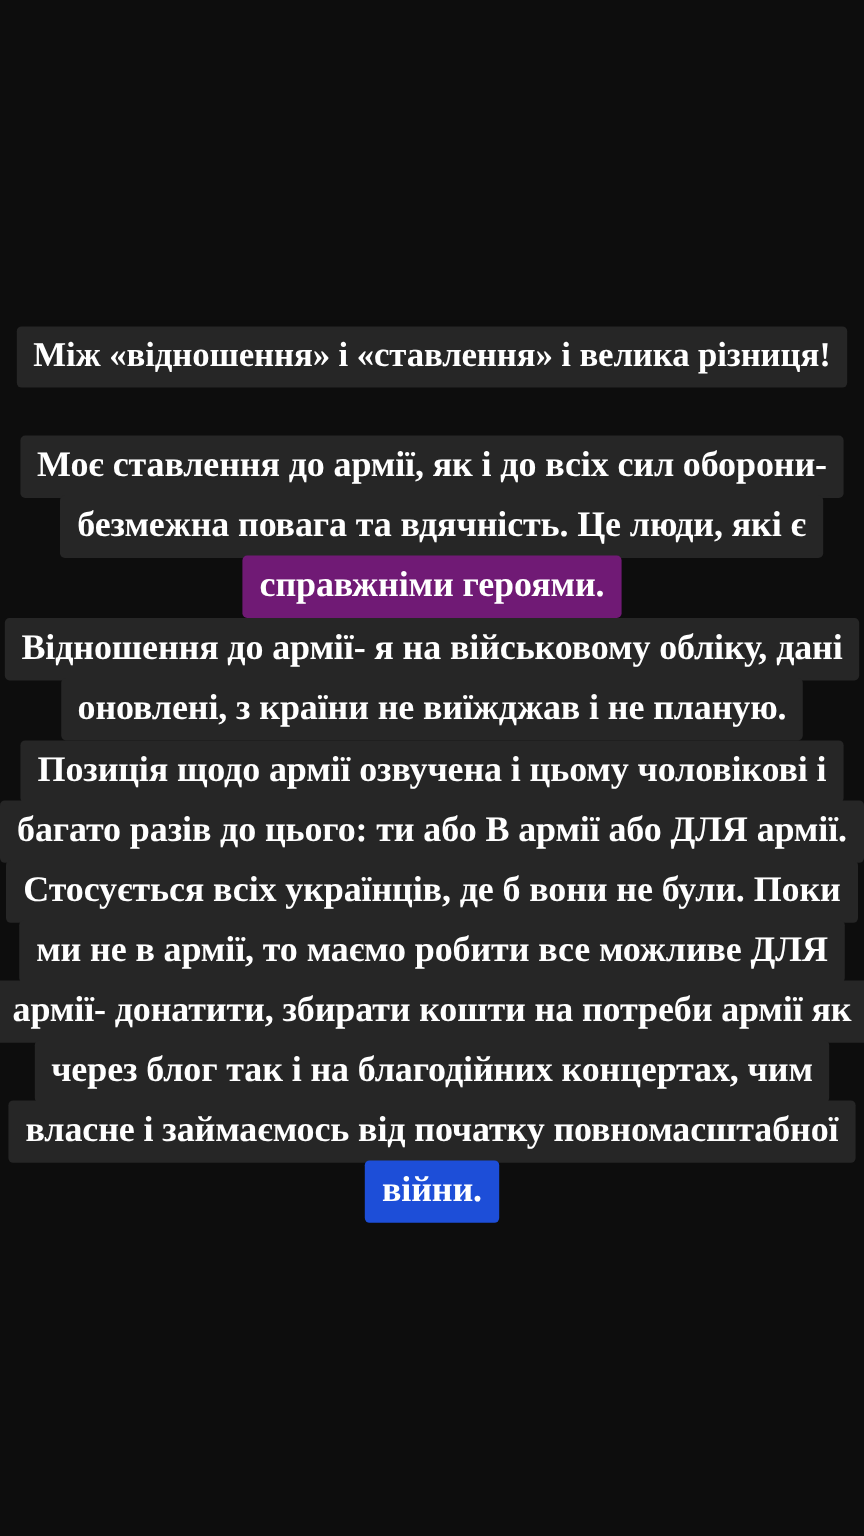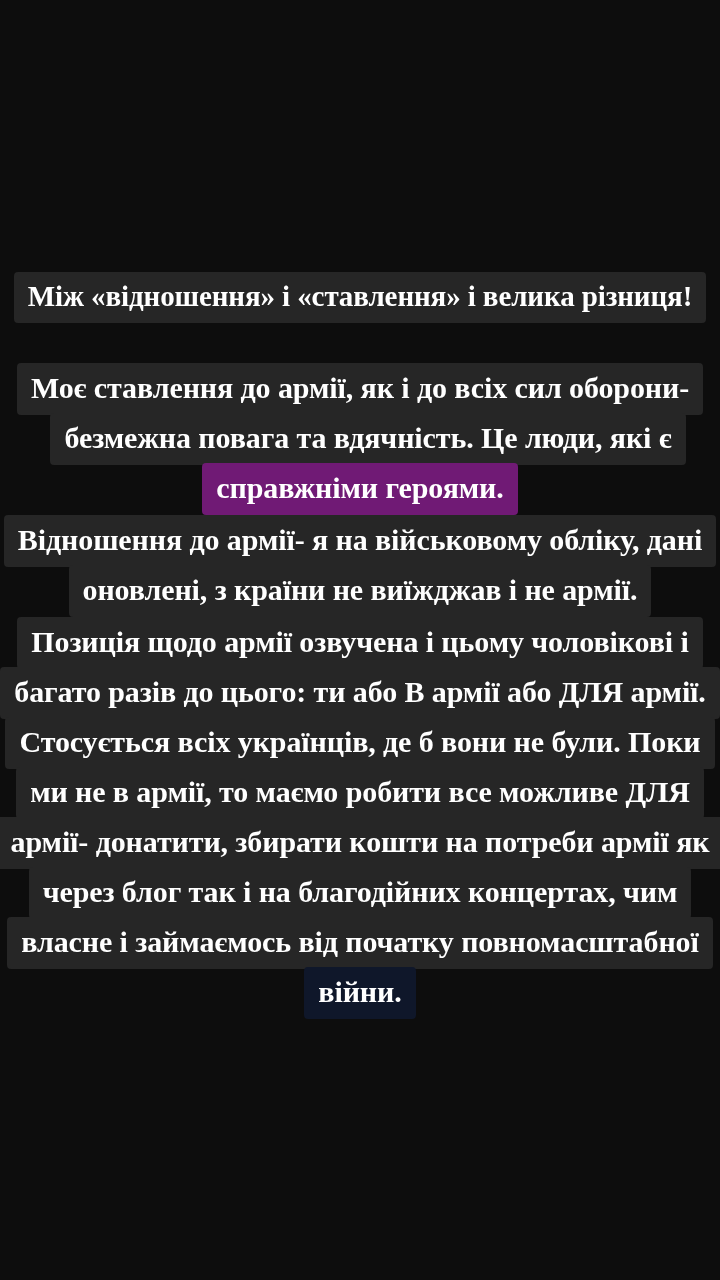--- a/index.html
+++ b/index.html
@@ -79,28 +79,28 @@
     <div class="gap-lg"></div>
 
     <div class="block body">
       <span class="line" style="background: rgb(38, 38, 38); color: rgb(255, 255, 255);">Моє ставлення до армії, як і до всіх сил оборони-</span>
       <span class="line" style="background: rgb(38, 38, 38); color: rgb(255, 255, 255); margin-left: 16px;">безмежна повага та вдячність. Це люди, які є</span>
       <span class="line" style="background: #701a75; color: rgb(255, 255, 255);">справжніми героями.</span>
     </div>
 
     <div class="block body">
       <span class="line" style="background: rgb(38, 38, 38); color: rgb(255, 255, 255);">Відношення до армії- я на військовому обліку, дані</span>
-      <span class="line" style="background: rgb(38, 38, 38); color: rgb(255, 255, 255);">оновлені, з країни не виїжджав і не армії.</span>
+      <span class="line" style="background: rgb(38, 38, 38); color: rgb(255, 255, 255);">оновлені, з країни не виїжджав і не планую.</span>
     </div>
 
     <div class="block body">
       <span class="line" style="background: rgb(38, 38, 38); color: rgb(255, 255, 255);">Позиція щодо армії озвучена і цьому чоловікові і</span>
       <span class="line" style="background: rgb(38, 38, 38); color: rgb(255, 255, 255);">багато разів до цього: ти або В армії або ДЛЯ армії.</span>
       <span class="line" style="background: rgb(38, 38, 38); color: rgb(255, 255, 255);">Стосується всіх українців, де б вони не були. Поки</span>
       <span class="line" style="background: rgb(38, 38, 38); color: rgb(255, 255, 255);">ми не в армії, то маємо робити все можливе ДЛЯ</span>
       <span class="line" style="background: rgb(38, 38, 38); color: rgb(255, 255, 255);">армії- донатити, збирати кошти на потреби армії як</span>
       <span class="line" style="background: rgb(38, 38, 38); color: rgb(255, 255, 255);">через блог так і на благодійних концертах, чим</span>
       <span class="line" style="background: rgb(38, 38, 38); color: rgb(255, 255, 255);">власне і займаємось від початку повномасштабної</span>
-      <span class="line" style="background: #0f172a; color: rgb(255, 255, 255);">війни.</span>
+      <span class="line" style="background: #1d4ed8; color: rgb(255, 255, 255);">війни.</span>
     </div>
 
   </div>
 </div>
 
 </body></html>

